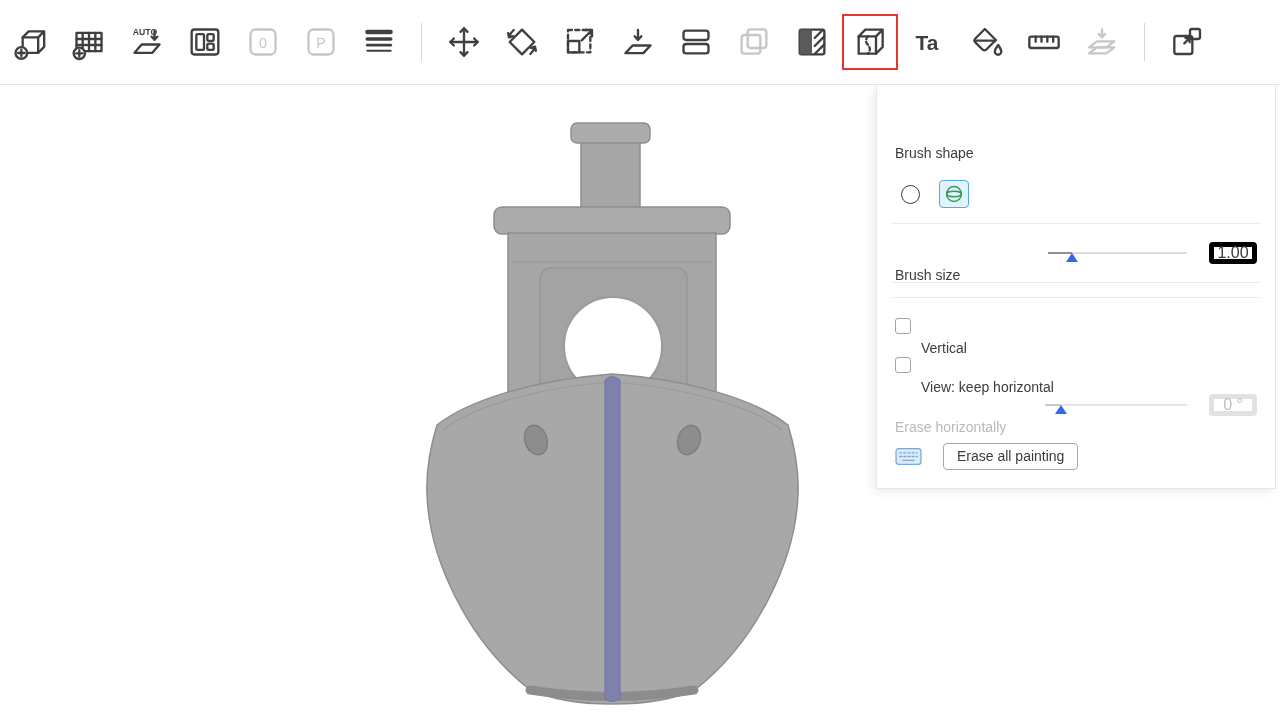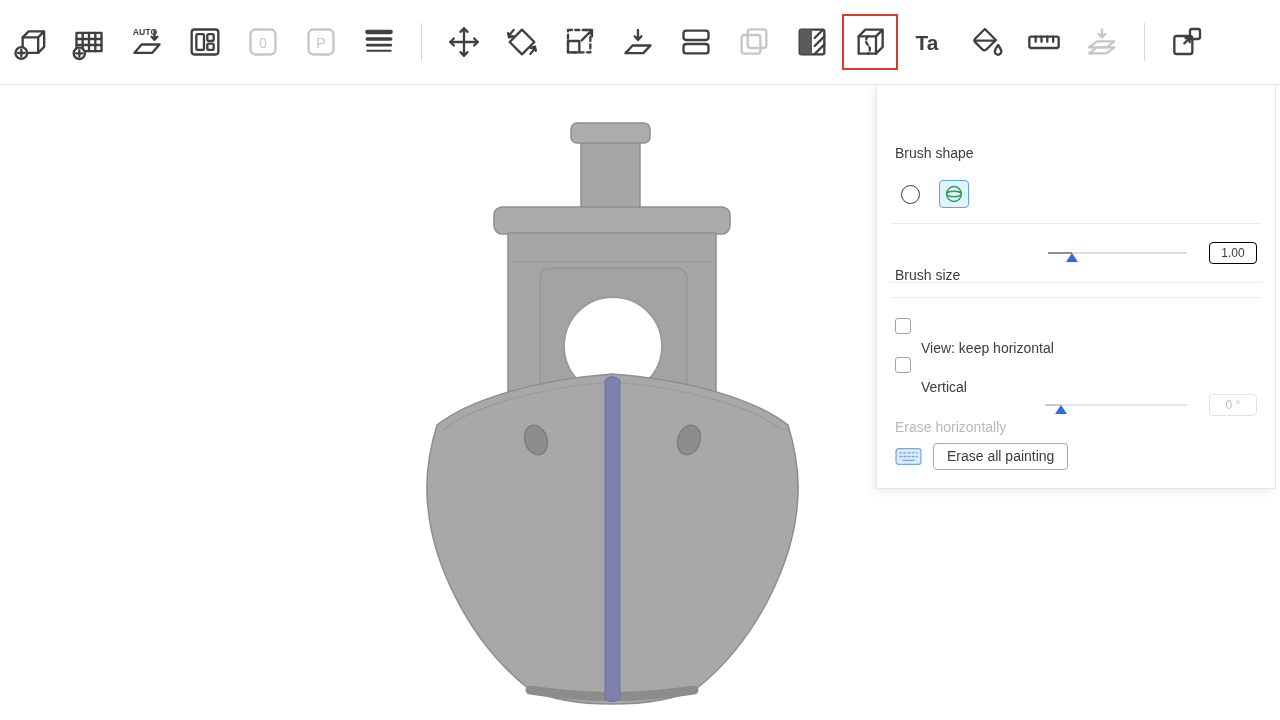--- a/index.html
+++ b/index.html
@@ -47,28 +47,28 @@
   .track { position:absolute; top:8px; left:0; right:0; height:2px; background:#dcdcdc; }
   .slider.dim .track { background:#e6e6e6; }
   .tfill { position:absolute; top:8px; left:0; height:2px; background:#8f8f8f; }
   .slider.dim .tfill { background:#c9c9c9; }
   .thumb {
     position:absolute; top:9px; width:0; height:0;
     border-left:6px solid transparent; border-right:6px solid transparent;
     border-bottom:9px solid #2e6ae6; transform:translateX(-6px); cursor:pointer;
   }
   .vbox {
-    width:48px; height:22px; flex:none; border:1px solid #000000; border-radius:4px;
-    font-size:12px; color:#3b3b3b; display:flex; align-items:center; justify-content:center; background:#fff;
+    width:48px; height:22px; flex:none; border:5px solid #000000; border-radius:4px;
+    font-size:16px; color:#3b3b3b; display:flex; align-items:center; justify-content:center; background:#fff;
   }
   .vbox.disabled { border-color:#e2e2e2; color:#bfbfbf; }
   .cbrow { display:flex; align-items:center; margin-top:17px; height:22px; cursor:pointer; }
   .cb { width:16px; height:16px; border:1px solid #a3a3a3; border-radius:3px; margin-right:10px; background:#fff; flex:none; }
   .rot-row { margin-top:14px; }
-  .erase-row { display:flex; align-items:center; gap:11px; margin-top:22px; height:28px; }
+  .erase-row { display:flex; align-items:center; gap:21px; margin-top:22px; height:28px; }
   .kbd { width:27px; height:19px; flex:none; cursor:pointer; }
   .ebtn {
     height:27px; padding:0 13px; border:1px solid #a9a9a9; border-radius:4px;
     background:#fff; font-size:14px; color:#3c3c3c; font-family:"Liberation Sans",sans-serif; cursor:pointer;
   }
 </style>
 </head>
 <body>
 
 <svg class="viewport-svg" viewBox="0 0 1280 720">
@@ -286,26 +286,26 @@
     <div class="vbox">1.00</div>
   </div>
 
   <div class="pdiv"></div>
 
 
   <div class="pdiv"></div>
 
   <div class="cbrow">
     <div class="cb"></div>
-    <span class="p-label">View: keep horizontal</span>
+    <span class="p-label">Vertical</span>
   </div>
 
   <div class="cbrow">
     <div class="cb"></div>
-    <span class="p-label">Vertical</span>
+    <span class="p-label">View: keep horizontal</span>
   </div>
 
   <div class="prow rot-row">
     <span class="p-label dim lw2">Erase horizontally</span>
     <div class="slider dim">
       <div class="track"></div>
       <div class="tfill" style="width:11%"></div>
       <div class="thumb" style="left:11%"></div>
     </div>
     <div class="vbox disabled">0 °</div>

